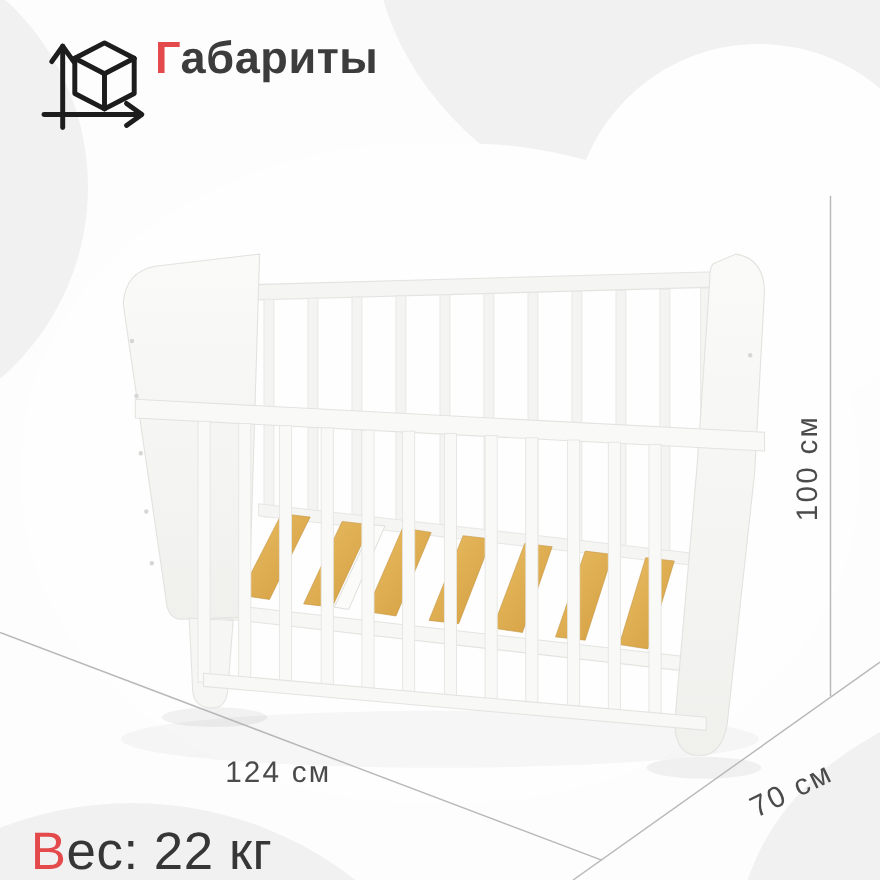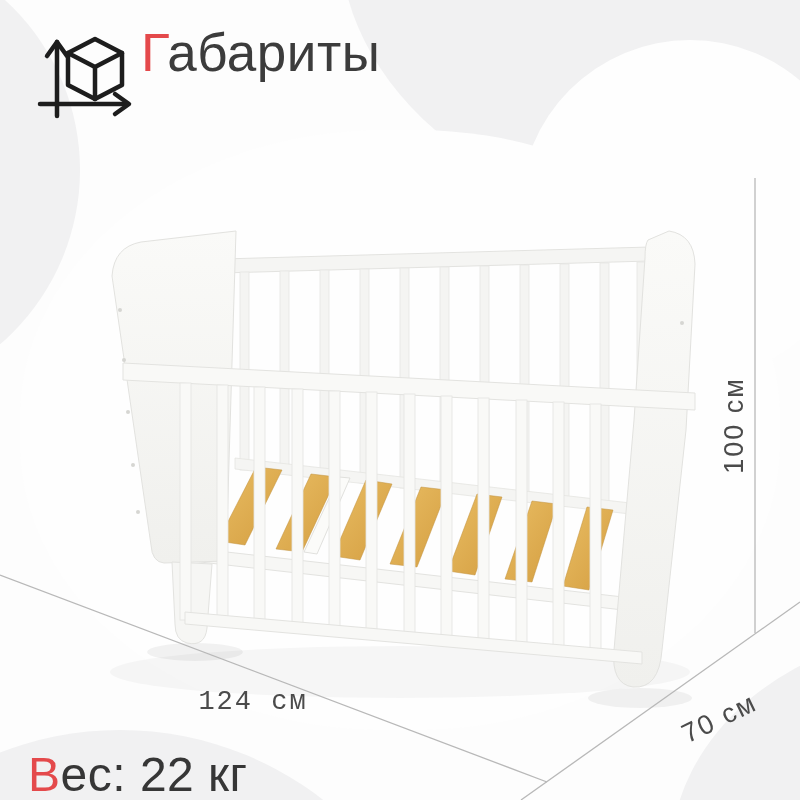--- a/index.html
+++ b/index.html
@@ -14,28 +14,28 @@
   #blob-top{left:340px;top:-360px;width:840px;height:600px;}
   #blob-left{left:-380px;top:-60px;width:460px;height:460px;}
   #blob-tr-white{left:520px;top:40px;width:340px;height:340px;}
   #blob-bottom-left{left:-210px;top:730px;width:660px;height:660px;}
   #blob-bottom-right{left:670px;top:630px;width:560px;height:460px;}
   #blob-center-white{left:20px;top:130px;width:760px;height:600px;border-radius:48%;}
 
   
   #header{position:absolute;left:15px;top:12px;display:flex;align-items:flex-start;}
   #dim-icon{width:118px;height:116px;flex:0 0 auto;}
-  #title{margin-left:8px;margin-top:20px;font-size:53px;line-height:41px;
-         font-weight:400;color:#3c3c3c;letter-spacing:0.5px;}
+  #title{margin-left:8px;margin-top:20px;font-size:41px;line-height:41px;
+         font-weight:700;color:#3c3c3c;letter-spacing:0.5px;}
   .accent{color:#e4494b;}
 
   
   .dim-label{position:absolute;color:#4b4b4b;font-size:27px;font-weight:400;
              letter-spacing:2px;text-align:center;}
-  #dim-length{left:173px;top:687px;width:160px;font-family:Liberation Mono, monospace;}
+  #dim-length{left:173px;top:687px;width:160px;}
   #dim-depth{left:657px;top:703px;width:125px;transform:rotate(-26deg);}
   #dim-height{left:674px;top:410px;width:120px;transform:rotate(-90deg);}
 
   
   #weight{position:absolute;left:28px;top:747px;font-size:48px;font-weight:500;
           color:#363636;letter-spacing:0.5px;}
 
   
   #scene{position:absolute;left:0;top:0;width:800px;height:800px;}
 </style>

